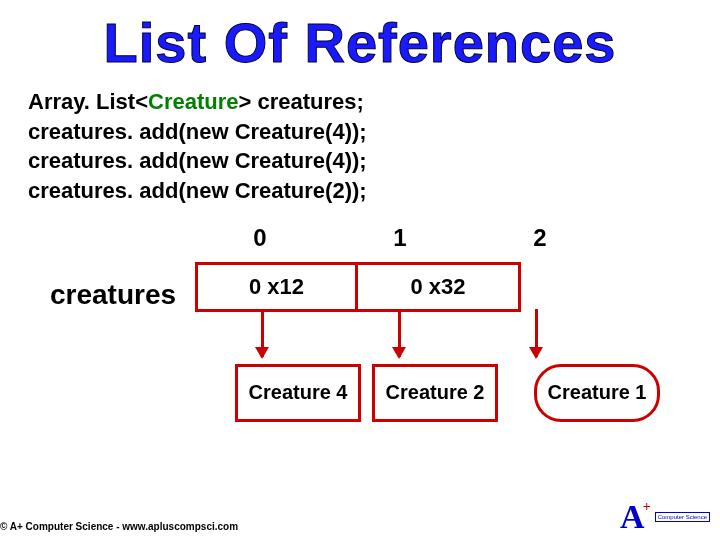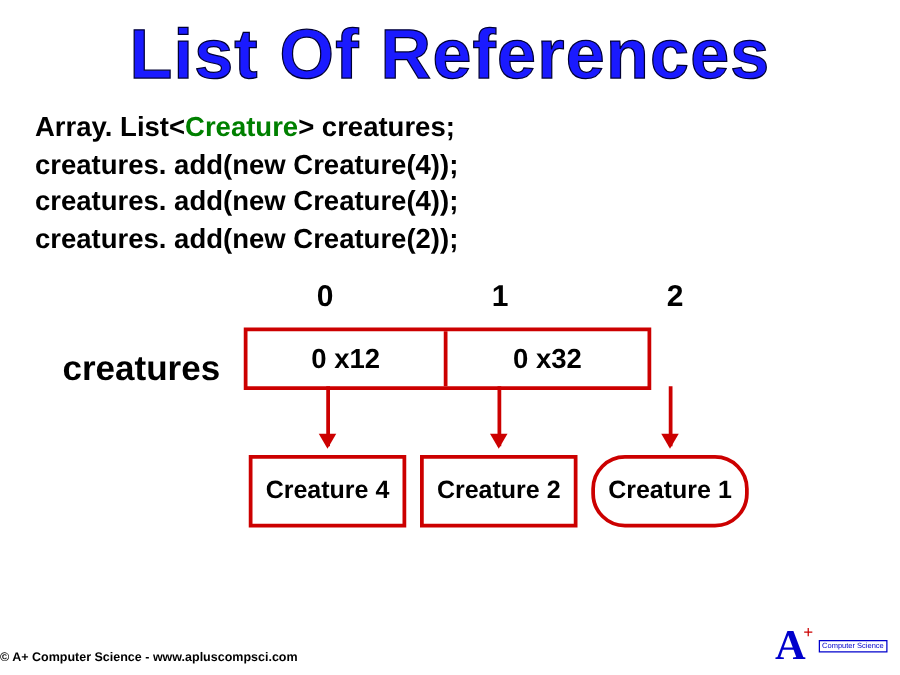--- a/index.html
+++ b/index.html
@@ -101,24 +101,25 @@
     height: 58px;
     border: 3px solid #cc0000;
     display: flex;
     align-items: center;
     justify-content: center;
     font-size: 20px;
     font-weight: bold;
     color: #000;
     text-align: center;
     line-height: 1.15;
+    margin-left: 36px;
   }
   .obj0 { left: 199px; }
   .obj1 { left: 336px; }
-  .obj2 { left: 473px; border-radius: 27px; }
+  .obj2 { left: 498px; border-radius: 27px; }
   .footer {
     position: absolute;
     bottom: 8px;
     width: 100%;
     text-align: left;
     font-size: 10px;
     font-weight: bold;
     color: #000;
   }
   .logo {

